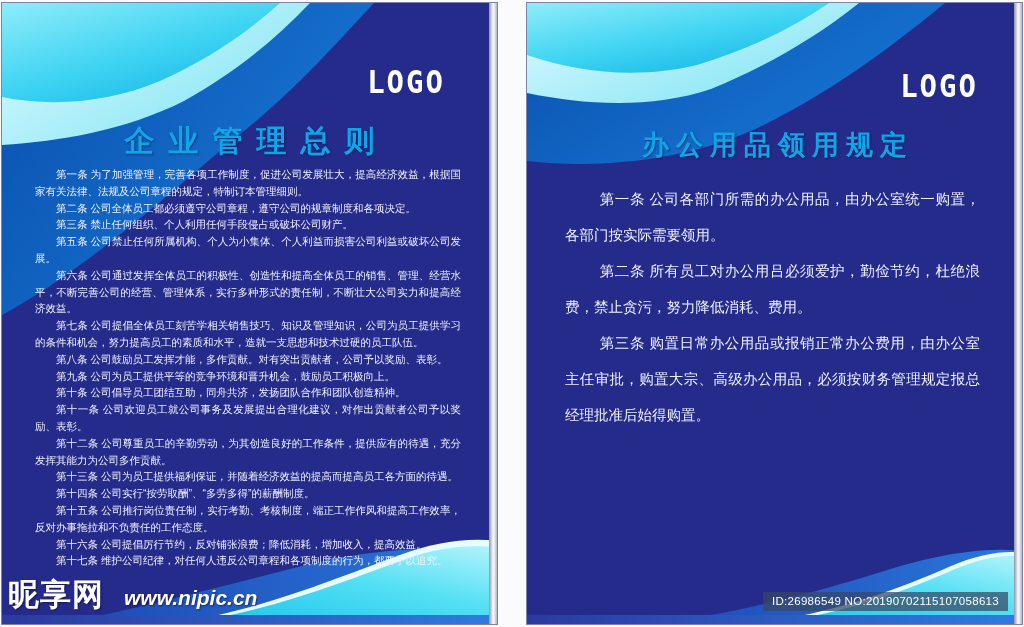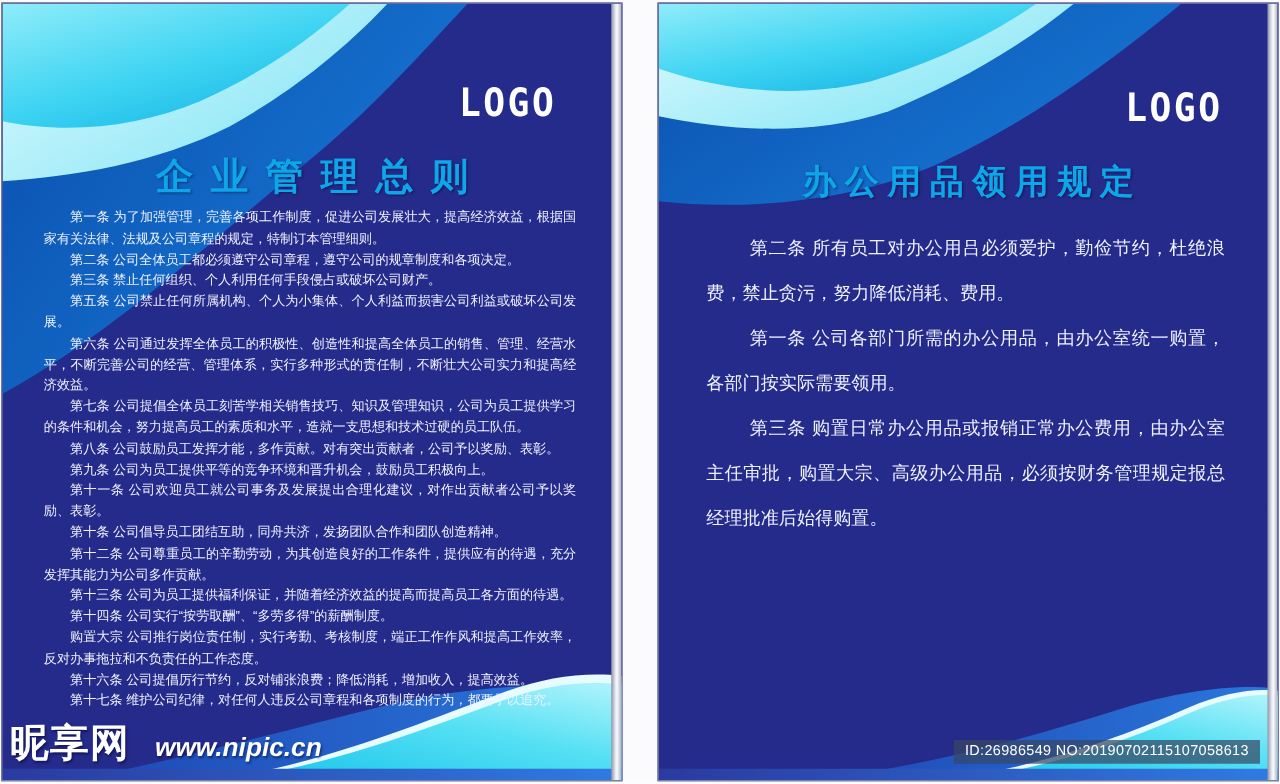--- a/index.html
+++ b/index.html
@@ -112,26 +112,26 @@
 
     <div class="articles">
         <p>第一条 为了加强管理，完善各项工作制度，促进公司发展壮大，提高经济效益，根据国家有关法律、法规及公司章程的规定，特制订本管理细则。</p>
         <p>第二条 公司全体员工都必须遵守公司章程，遵守公司的规章制度和各项决定。</p>
         <p>第三条 禁止任何组织、个人利用任何手段侵占或破坏公司财产。</p>
         <p>第五条 公司禁止任何所属机构、个人为小集体、个人利益而损害公司利益或破坏公司发展。</p>
         <p>第六条 公司通过发挥全体员工的积极性、创造性和提高全体员工的销售、管理、经营水平，不断完善公司的经营、管理体系，实行多种形式的责任制，不断壮大公司实力和提高经济效益。</p>
         <p>第七条 公司提倡全体员工刻苦学相关销售技巧、知识及管理知识，公司为员工提供学习的条件和机会，努力提高员工的素质和水平，造就一支思想和技术过硬的员工队伍。</p>
         <p>第八条 公司鼓励员工发挥才能，多作贡献。对有突出贡献者，公司予以奖励、表彰。</p>
         <p>第九条 公司为员工提供平等的竞争环境和晋升机会，鼓励员工积极向上。</p>
+        <p>第十条 公司倡导员工团结互助，同舟共济，发扬团队合作和团队创造精神。</p>
         <p>第十一条 公司欢迎员工就公司事务及发展提出合理化建议，对作出贡献者公司予以奖励、表彰。</p>
-        <p>第十条 公司倡导员工团结互助，同舟共济，发扬团队合作和团队创造精神。</p>
         <p>第十二条 公司尊重员工的辛勤劳动，为其创造良好的工作条件，提供应有的待遇，充分发挥其能力为公司多作贡献。</p>
         <p>第十三条 公司为员工提供福利保证，并随着经济效益的提高而提高员工各方面的待遇。</p>
         <p>第十四条 公司实行“按劳取酬”、“多劳多得”的薪酬制度。</p>
-        <p>购置大宗 公司推行岗位责任制，实行考勤、考核制度，端正工作作风和提高工作效率，反对办事拖拉和不负责任的工作态度。</p>
+        <p>第十五条 公司推行岗位责任制，实行考勤、考核制度，端正工作作风和提高工作效率，反对办事拖拉和不负责任的工作态度。</p>
         <p>第十六条 公司提倡厉行节约，反对铺张浪费；降低消耗，增加收入，提高效益。</p>
         <p>第十七条 维护公司纪律，对任何人违反公司章程和各项制度的行为，都要予以追究。</p>
       </div>
 
     <div class="watermark">
       <span class="wm-name">昵享网</span>
       <span class="wm-url">www.nipic.cn</span>
     </div>
 
     <div class="page-edge"></div>
@@ -179,22 +179,22 @@
       <path fill="url(#lgBMedR)" d="M130,115 C230,100 300,80 370,58 C420,43 465,38 497,42 L497,115 Z"></path>
       <path fill="#e6fcfe" d="M230,115 C310,103 372,80 424,57 C452,45 478,41 497,44 L497,115 Z"></path>
       <path fill="url(#lgBCyanR)" d="M238,115 C318,105 378,82 428,60 C456,48 480,45 497,48 L497,115 Z"></path>
       <rect fill="url(#lgBStripR)" x="0" y="106" width="497" height="9"></rect>
     </svg>
 
     <div class="logo">LOGO</div>
     <h1 class="poster-title">办公用品领用规定</h1>
 
     <div class="articles">
+        <p>第一条 公司各部门所需的办公用品，由办公室统一购置，各部门按实际需要领用。</p>
         <p>第二条 所有员工对办公用吕必须爱护，勤俭节约，杜绝浪费，禁止贪污，努力降低消耗、费用。</p>
-        <p>第一条 公司各部门所需的办公用品，由办公室统一购置，各部门按实际需要领用。</p>
         <p>第三条 购置日常办公用品或报销正常办公费用，由办公室主任审批，购置大宗、高级办公用品，必须按财务管理规定报总经理批准后始得购置。</p>
       </div>
 
     <div class="id-badge">ID:26986549 NO:20190702115107058613</div>
 
     <div class="page-edge"></div>
   </div>
 
 </div>
 

